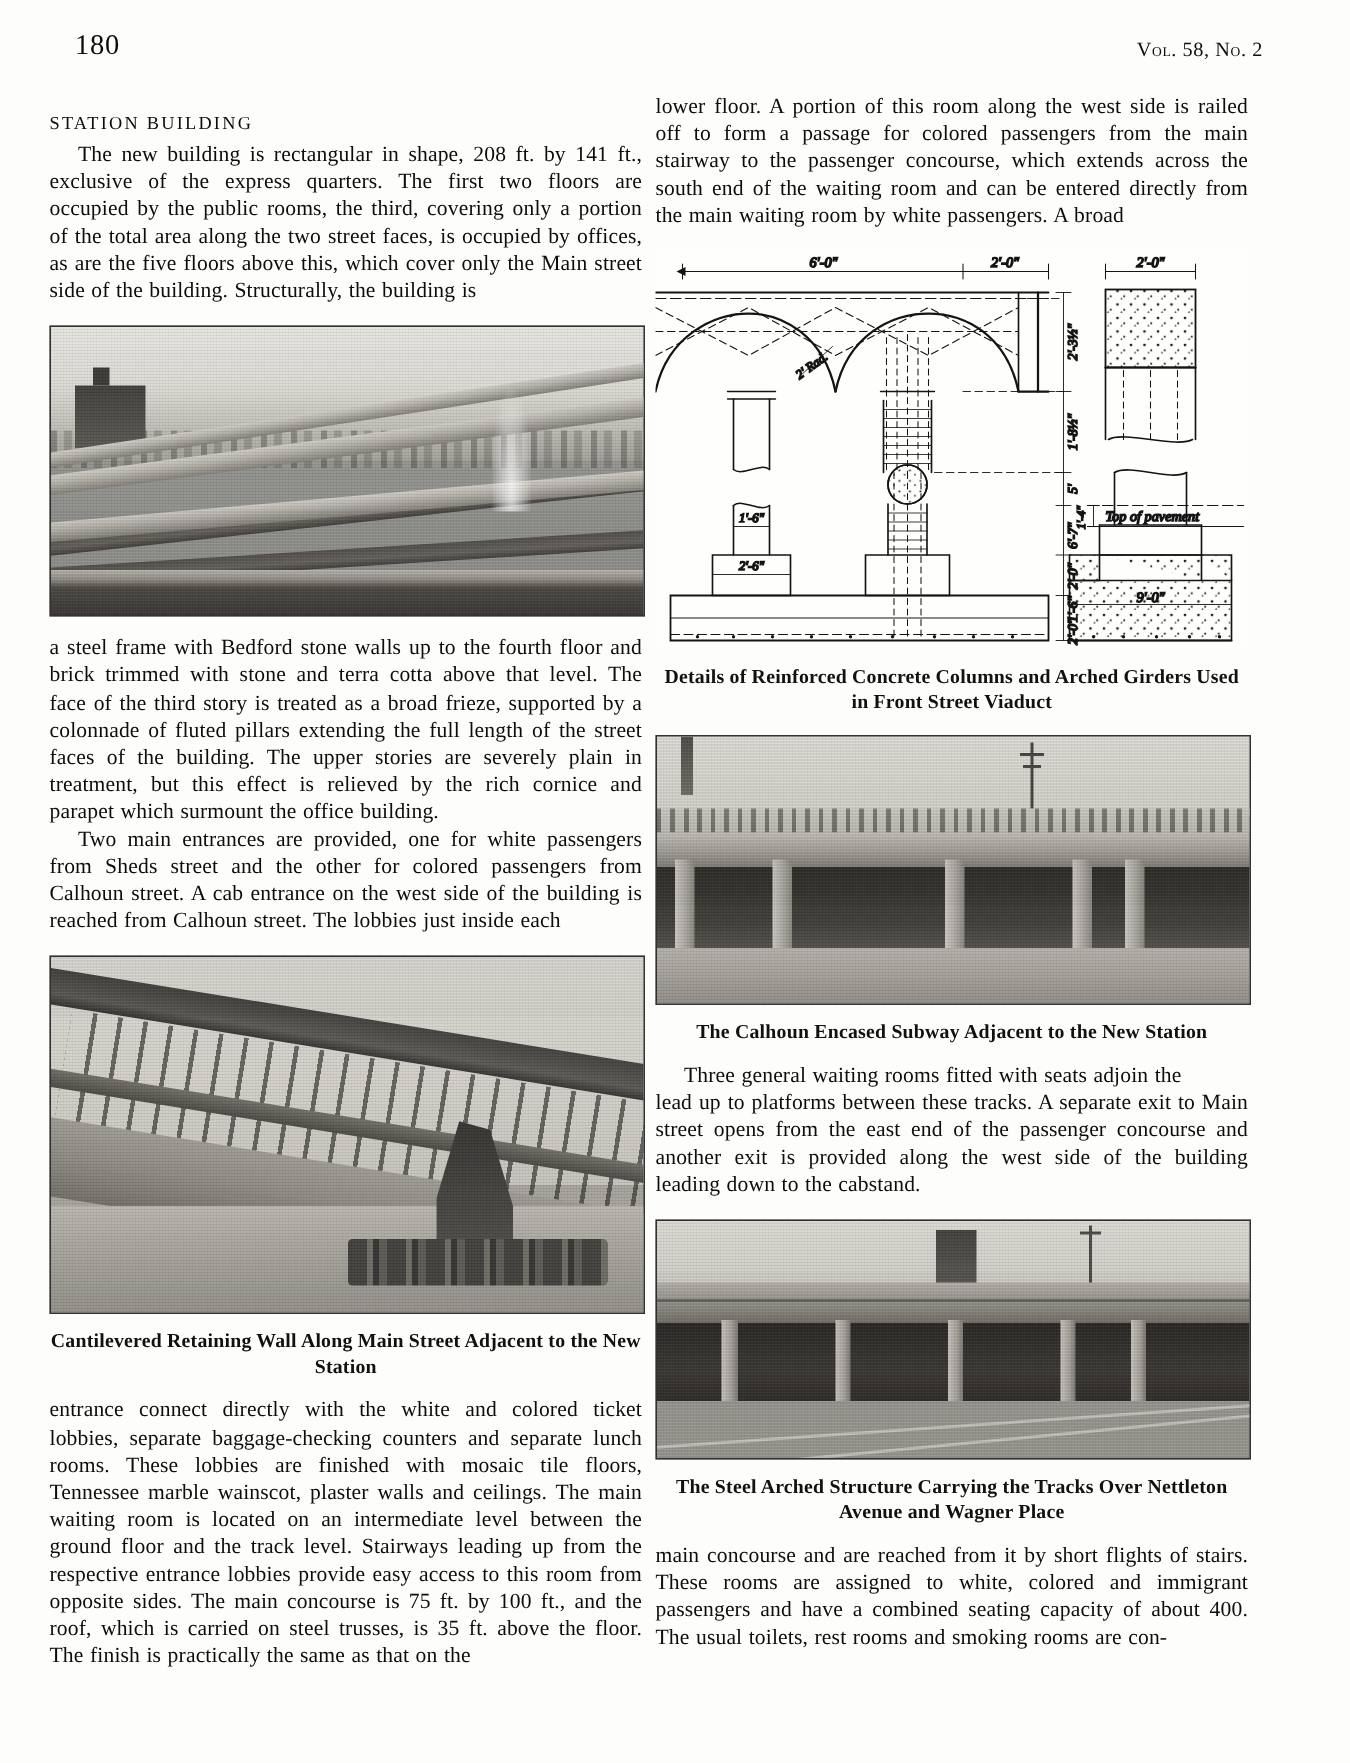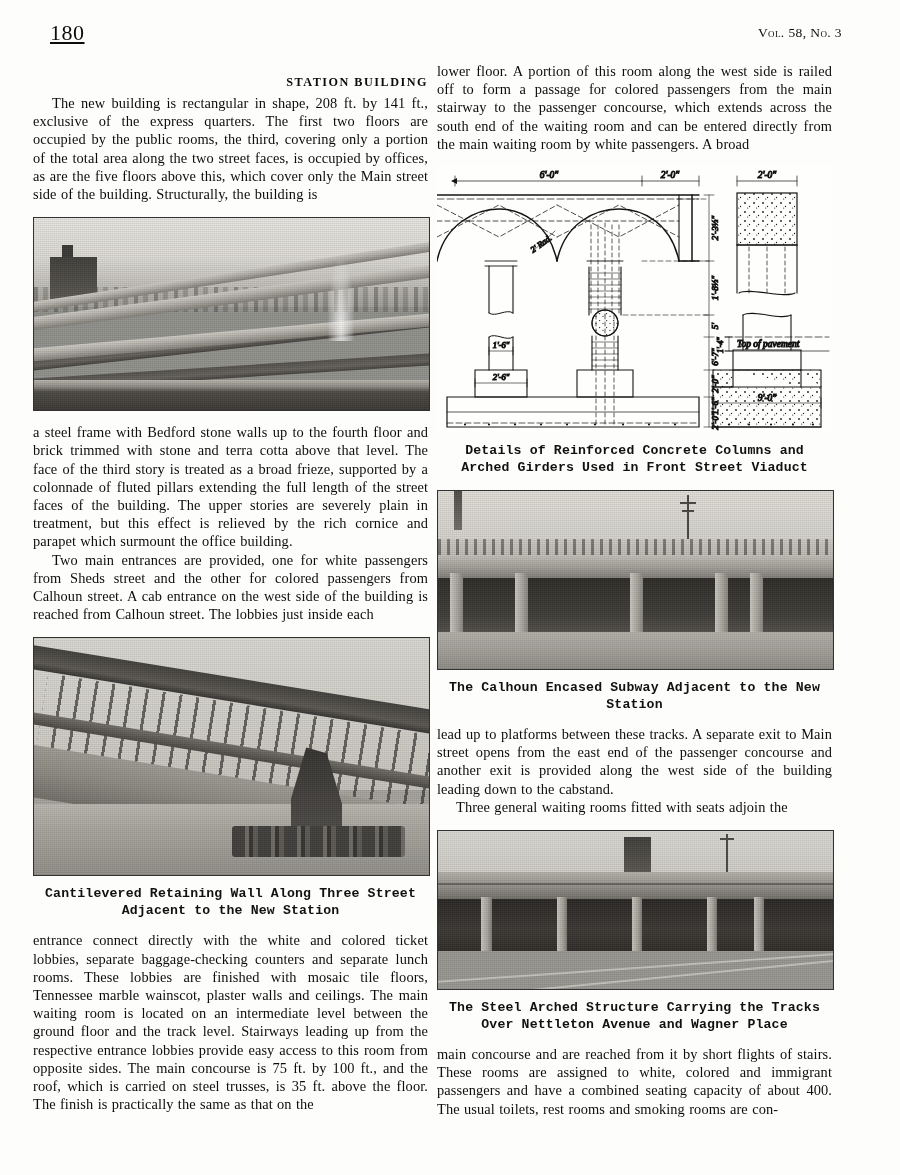--- a/index.html
+++ b/index.html
@@ -28,23 +28,22 @@
     position: absolute;
     top: 20px;
     left: 40px;
     right: 40px;
     height: 26px;
   }
   .folio {
     position: absolute;
     left: 10px;
     top: 0;
-    font-size: 22px;
+    font-size: 19px;
     letter-spacing: 0.5px;
-    text-decoration: underline;
   }
   .pub-title {
     position: absolute;
     left: 0;
     right: 0;
     top: 1px;
     text-align: center;
     font-family: "Liberation Serif", serif;
     font-weight: bold;
     font-size: 16.5px;
@@ -74,31 +73,31 @@
     line-height: 18.2px;
     text-align: justify;
     text-justify: inter-word;
     letter-spacing: 0.1px;
     word-spacing: 0.6px;
   }
   p.body.indent { text-indent: 19px; }
 
   h2.subhead {
     margin: 13px 0 4px 0;
-    text-align: right;
+    text-align: left;
     font-size: 12.2px;
-    font-weight: bold;
+    font-weight: normal;
     font-variant: small-caps;
     letter-spacing: 1.5px;
   }
 
   .caption {
     margin: 9px 0 0 0;
     text-align: center;
-    font-family: Liberation Mono, monospace;
+    font-family: Liberation Serif, serif;
     font-weight: bold;
     font-size: 13.2px;
     line-height: 17px;
     letter-spacing: 0.15px;
     color: #111;
   }
 
   .figure { margin: 14px 0 12px 0; }
 
   
@@ -305,21 +304,21 @@
   }
   .drawing svg { display: block; width: 100%; height: 100%; }
 </style>
 </head>
 <body>
 
 <div class="page">
 
   <div class="masthead">
     <div class="folio">180</div>
-    <div class="volume">Vol. 58, No. 3</div>
+    <div class="volume">Vol. 58, No. 2</div>
   </div>
 
   <div class="col col-left">
 
 
     <h2 class="subhead">STATION BUILDING</h2>
 
     <p class="body indent">The new building is rectangular in shape, 208 ft. by 141 ft., exclusive of the express quarters. The first two floors are occupied by the public rooms, the third, covering only a portion of the total area along the two street faces, is occupied by offices, as are the five floors above this, which cover only the Main street side of the building. Structurally, the building is</p>
 
     <div class="figure">
@@ -346,21 +345,21 @@
       <div class="photo" id="photo-wall">
         <div class="lay sky2"></div>
         <div class="lay posts2"></div>
         <div class="lay deck2"></div>
         <div class="lay beam2"></div>
         <div class="lay wall2"></div>
         <div class="lay ground2"></div>
         <div class="lay rig2"></div>
         <div class="lay barrels2"></div>
       </div>
-      <p class="caption">Cantilevered Retaining Wall Along Three Street Adjacent to the New Station</p>
+      <p class="caption">Cantilevered Retaining Wall Along Main Street Adjacent to the New Station</p>
     </div>
 
     <p class="body">entrance connect directly with the white and colored ticket lobbies, separate baggage-checking counters and separate lunch rooms. These lobbies are finished with mosaic tile floors, Tennessee marble wainscot, plaster walls and ceilings. The main waiting room is located on an intermediate level between the ground floor and the track level. Stairways leading up from the respective entrance lobbies provide easy access to this room from opposite sides. The main concourse is 75 ft. by 100 ft., and the roof, which is carried on steel trusses, is 35 ft. above the floor. The finish is practically the same as that on the</p>
   </div>
 
   <div class="col col-right">
 
     <p class="body">lower floor. A portion of this room along the west side is railed off to form a passage for colored passengers from the main stairway to the passenger concourse, which extends across the south end of the waiting room and can be entered directly from the main waiting room by white passengers. A broad</p>
 
     <div class="figure" style="margin-top:12px;">
@@ -585,22 +584,22 @@
         <div class="lay pier3" style="left:3%;"></div>
         <div class="lay pier3" style="left:19.5%;"></div>
         <div class="lay pier3" style="left:48.5%;"></div>
         <div class="lay pier3" style="left:70%;"></div>
         <div class="lay pier3" style="left:79%;"></div>
         <div class="lay street3"></div>
       </div>
       <p class="caption">The Calhoun Encased Subway Adjacent to the New Station</p>
     </div>
 
+    <p class="body indent">Three general waiting rooms fitted with seats adjoin the</p>
     <p class="body">lead up to platforms between these tracks. A separate exit to Main street opens from the east end of the passenger concourse and another exit is provided along the west side of the building leading down to the cabstand.</p>
-    <p class="body indent">Three general waiting rooms fitted with seats adjoin the</p>
 
     <div class="figure">
       <div class="photo" id="photo-steel">
         <div class="lay sky4"></div>
         <div class="lay tower4"></div>
         <div class="lay pole4"></div>
         <div class="lay girder4"></div>
         <div class="lay girderline4"></div>
         <div class="lay dark4"></div>
         <div class="lay col4" style="left:11%;"></div>

